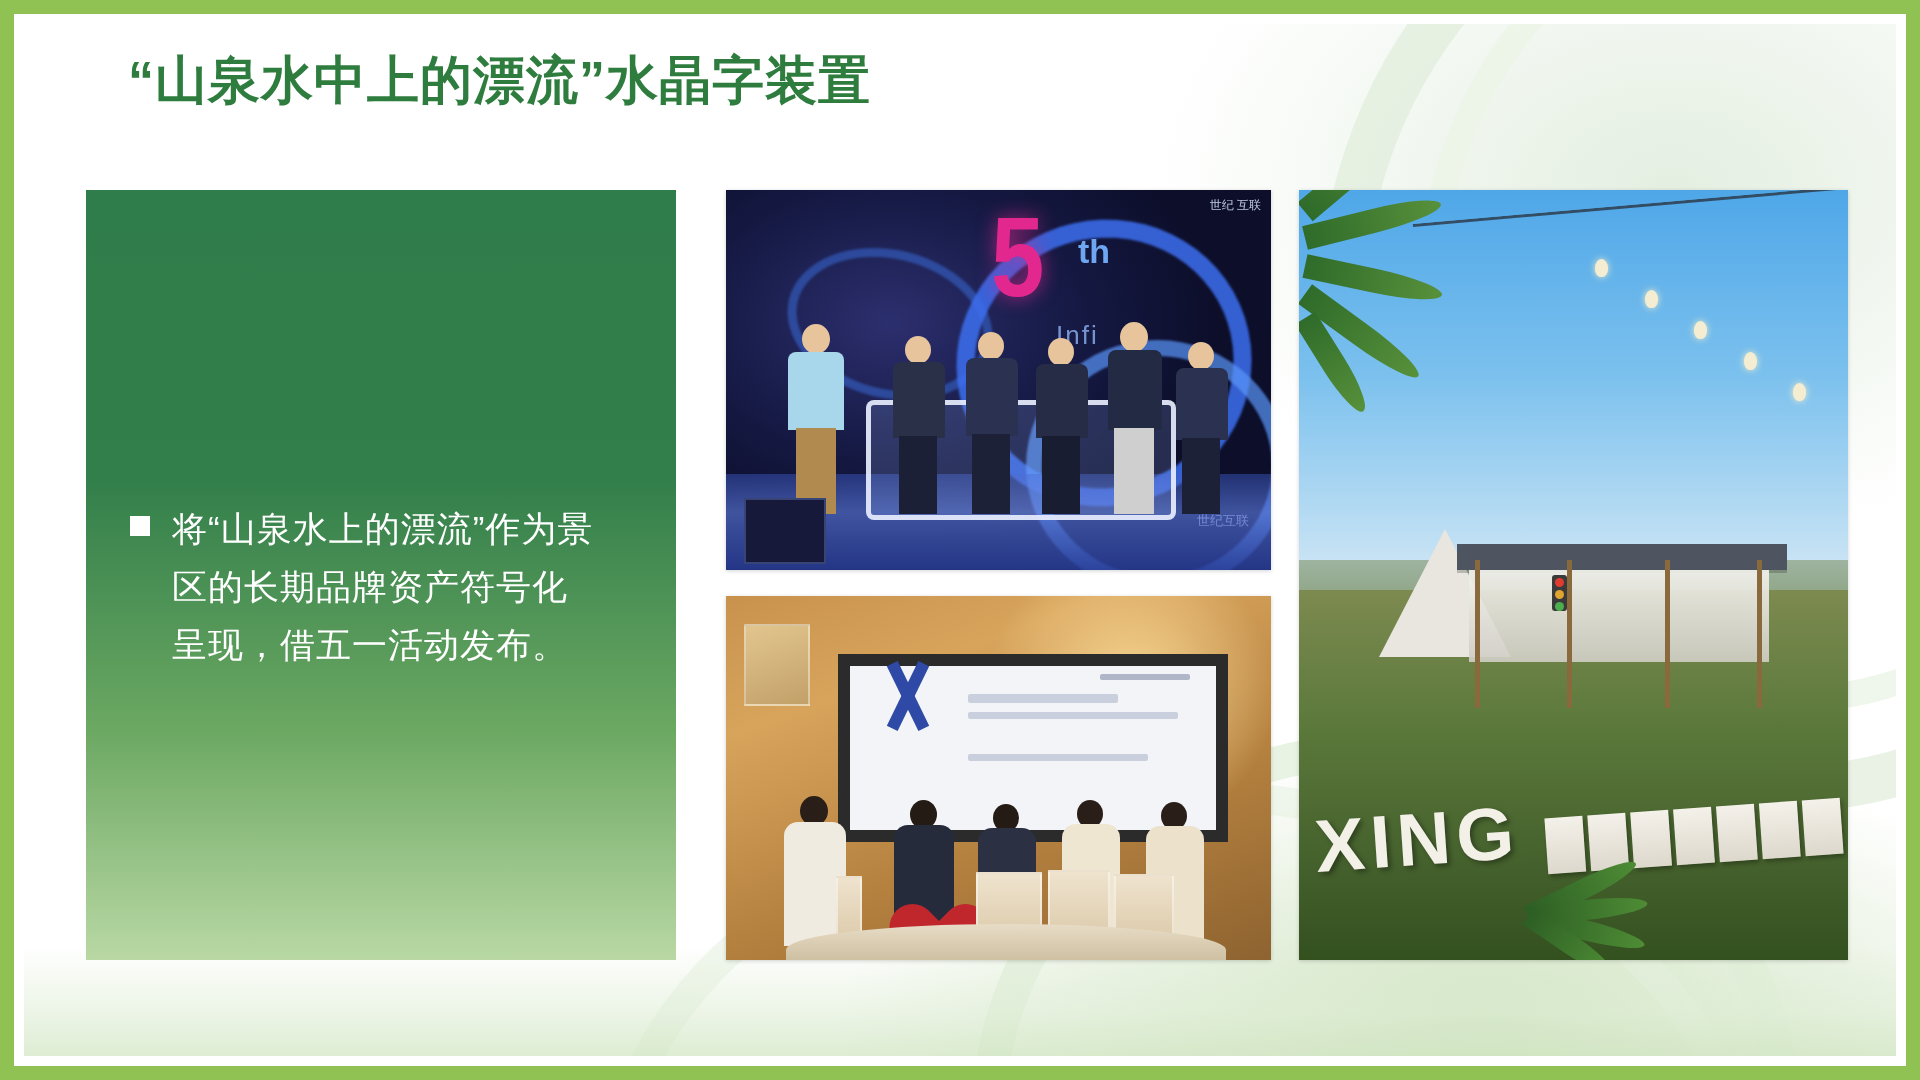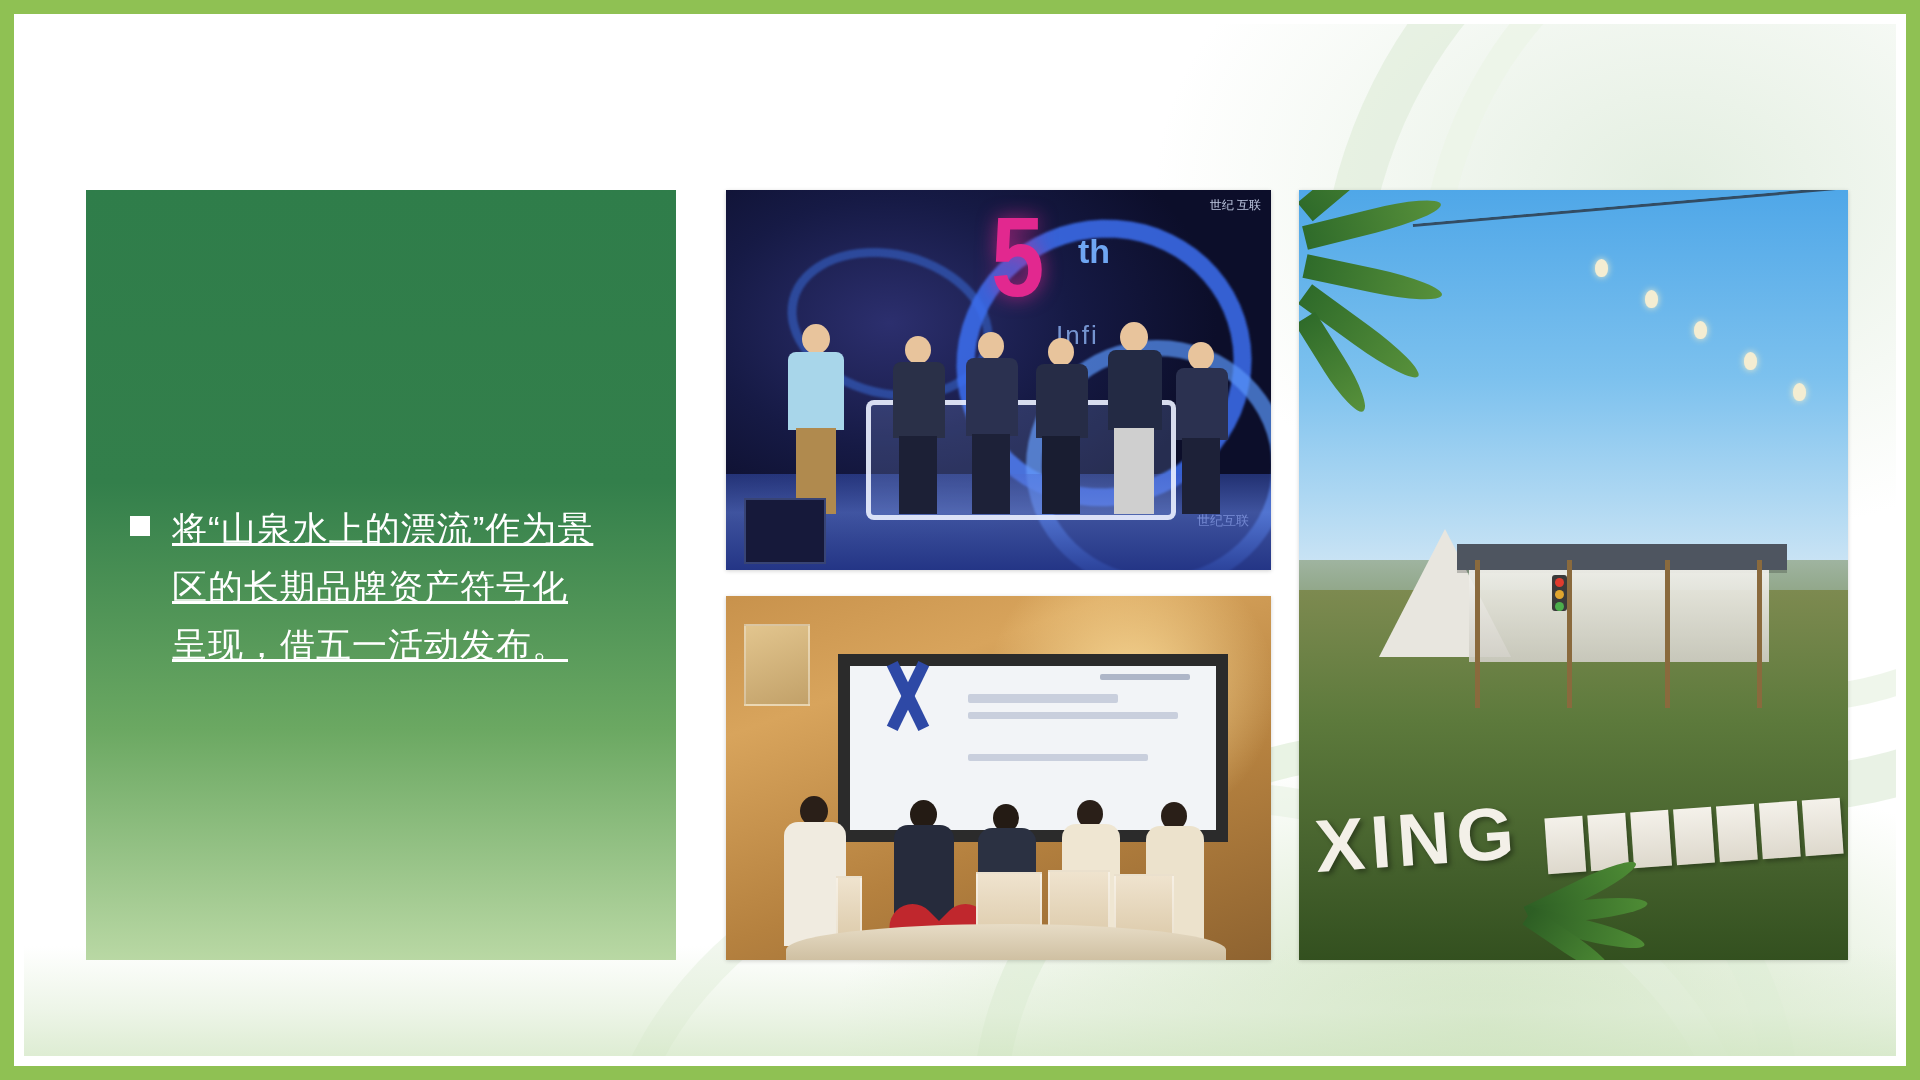--- a/index.html
+++ b/index.html
@@ -97,21 +97,20 @@
     width: 20px; height: 20px;
     background: #ffffff;
     margin-top: 16px;
   }
   .bullet-text {
     color: #ffffff;
     font-size: 35px;
     line-height: 1.66;
     letter-spacing: 1px;
     max-width: 430px;
-    text-decoration: underline;
   }
 
   
   .photo {
     position: absolute;
     background: #d8d8d8;
     overflow: hidden;
     box-shadow: 0 1px 4px rgba(0,0,0,.18);
   }
   .photo-stage  { left: 640px;  top: 0;    width: 545px; height: 380px; }
@@ -344,20 +343,23 @@
   <div class="bg-arc bg-arc-3"></div>
   <div class="bg-arc bg-arc-4"></div>
   <div class="bg-band"></div>
 
   <div class="frame-edge frame-top"></div>
   <div class="frame-edge frame-bottom"></div>
   <div class="frame-edge frame-left"></div>
   <div class="frame-edge frame-right"></div>
   <div class="frame-inner-gap"></div>
 
+  <div class="title-wrap">
+    <div class="slide-title">“山泉水中上的漂流”水晶字装置</div>
+  </div>
 
   <div class="content">
 
     <div class="text-panel">
       <div class="bullet-row">
         <div class="bullet-marker"></div>
         <div class="bullet-text">将“山泉水上的漂流”作为景区的长期品牌资产符号化呈现，借五一活动发布。</div>
       </div>
     </div>
 

